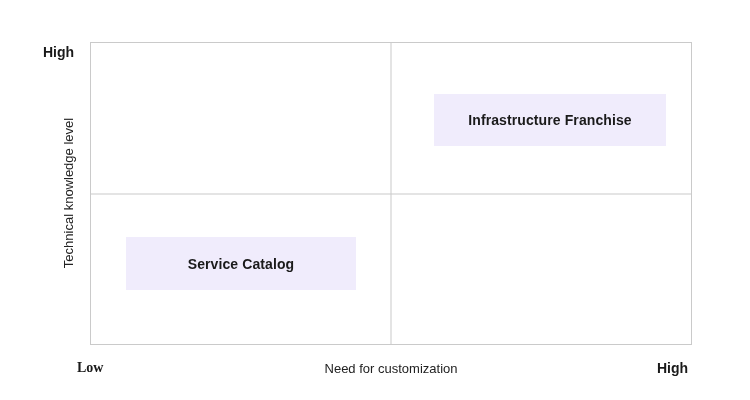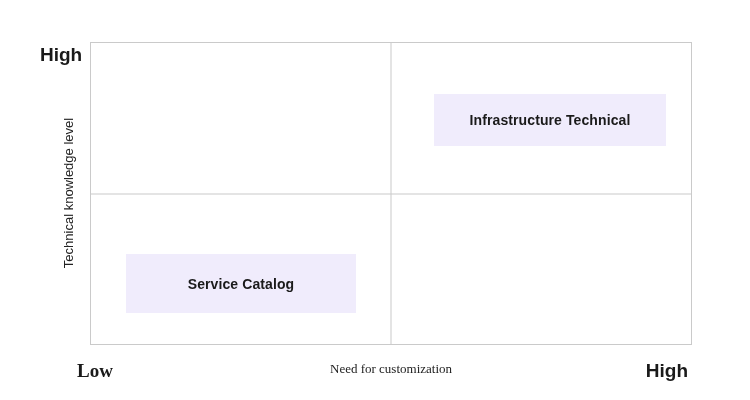--- a/index.html
+++ b/index.html
@@ -49,25 +49,25 @@
     align-items: center;
     justify-content: center;
     background: var(--item-background);
     color: var(--label-text);
     font-size: 14px;
     font-weight: 700;
     letter-spacing: 0.1px;
     white-space: nowrap;
   }
   .item-top-right { left: 343px; top: 51px; width: 232px; height: 52px; }
-  .item-bottom-left { left: 35px; top: 194px; width: 230px; height: 59px; margin-top: 17px; }
+  .item-bottom-left { left: 35px; top: 194px; width: 230px; height: 53px; }
   
   .axis-extreme {
     position: absolute;
-    font-size: 19px;
+    font-size: 14px;
     font-weight: 600;
     color: var(--label-text);
     white-space: nowrap;
   }
   .y-high { left: 40px; top: 44px; width: 34px; text-align: right; }
   .x-low  { left: 77px; top: 360px; font-family: Liberation Serif, serif; }
   .x-high { right: 62px; top: 360px; }
   
   .axis-title {
     position: absolute;
@@ -76,38 +76,37 @@
     color: #222222;
     white-space: nowrap;
   }
   .y-title {
     left: 68px; top: 193px;
     transform: translate(-50%, -50%) rotate(-90deg);
   }
   .x-title {
     left: 391px; top: 361px;
     transform: translateX(-50%);
-    font-family: Liberation Serif, serif;
   }
 </style>
 </head>
 <body>
 
 <div class="canvas">
 
   <span class="axis-extreme y-high">High</span>
 
   <span class="axis-title y-title">Technical knowledge level</span>
 
   <div class="grid">
     <div class="vline"></div>
     <div class="hline"></div>
 
     <div class="item item-top-right">
-      <span>Infrastructure Technical</span>
+      <span>Infrastructure Franchise</span>
     </div>
 
     <div class="item item-bottom-left">
       <span>Service Catalog</span>
     </div>
   </div>
 
   <span class="axis-extreme x-low">Low</span>
 
   <span class="axis-title x-title">Need for customization</span>

